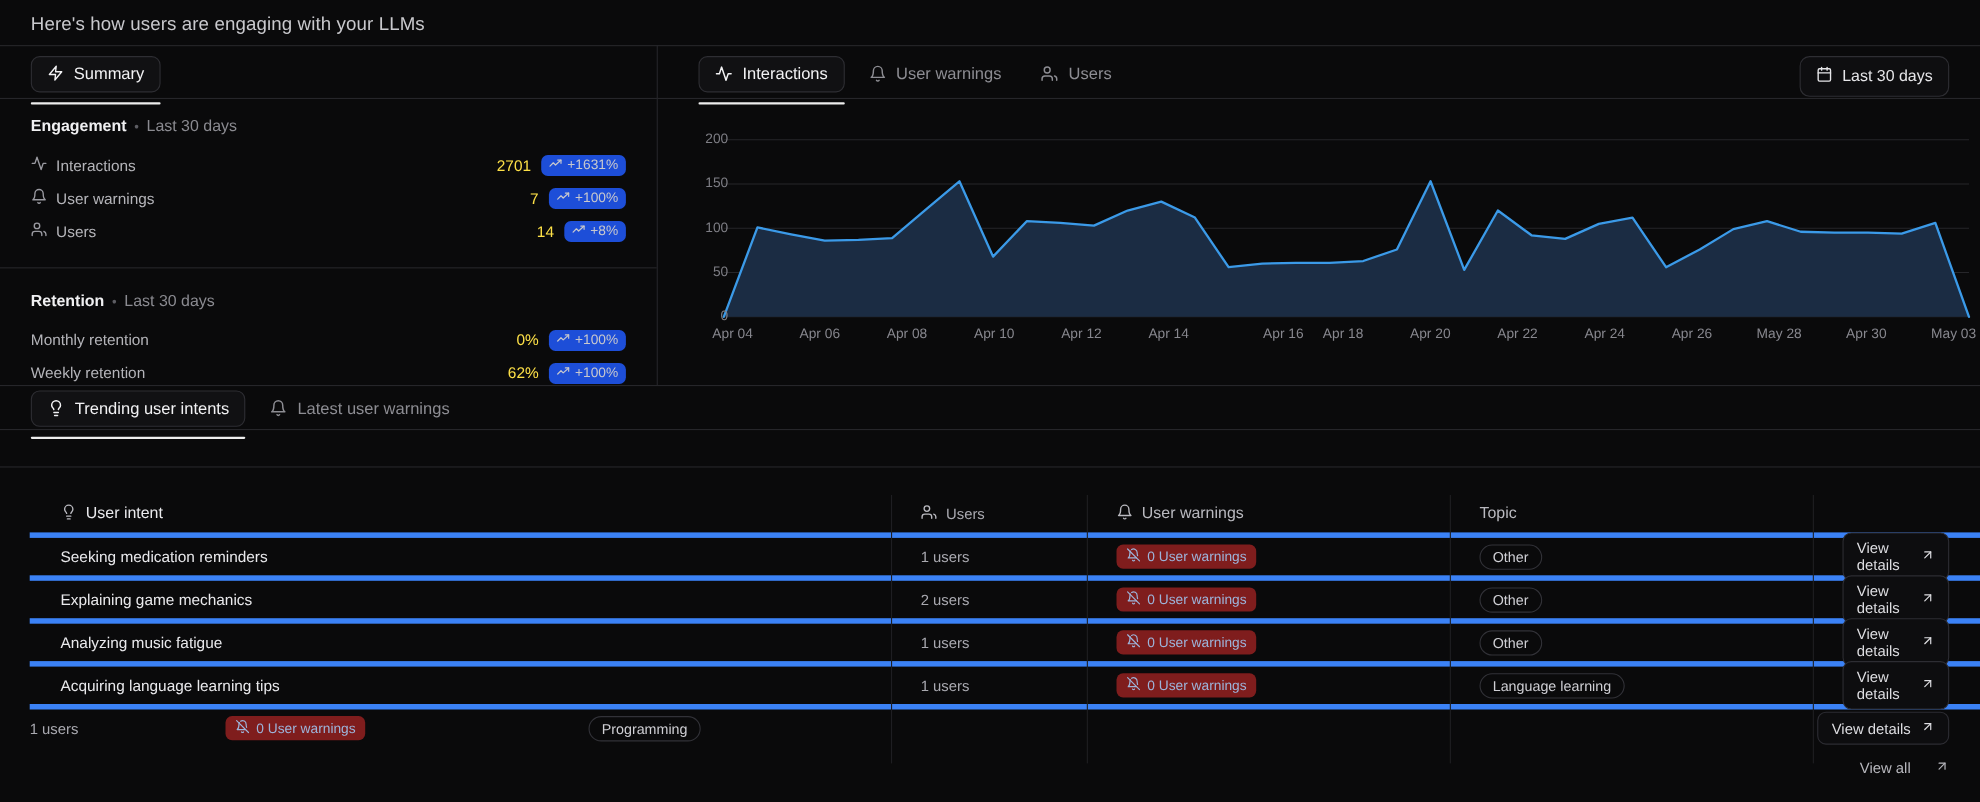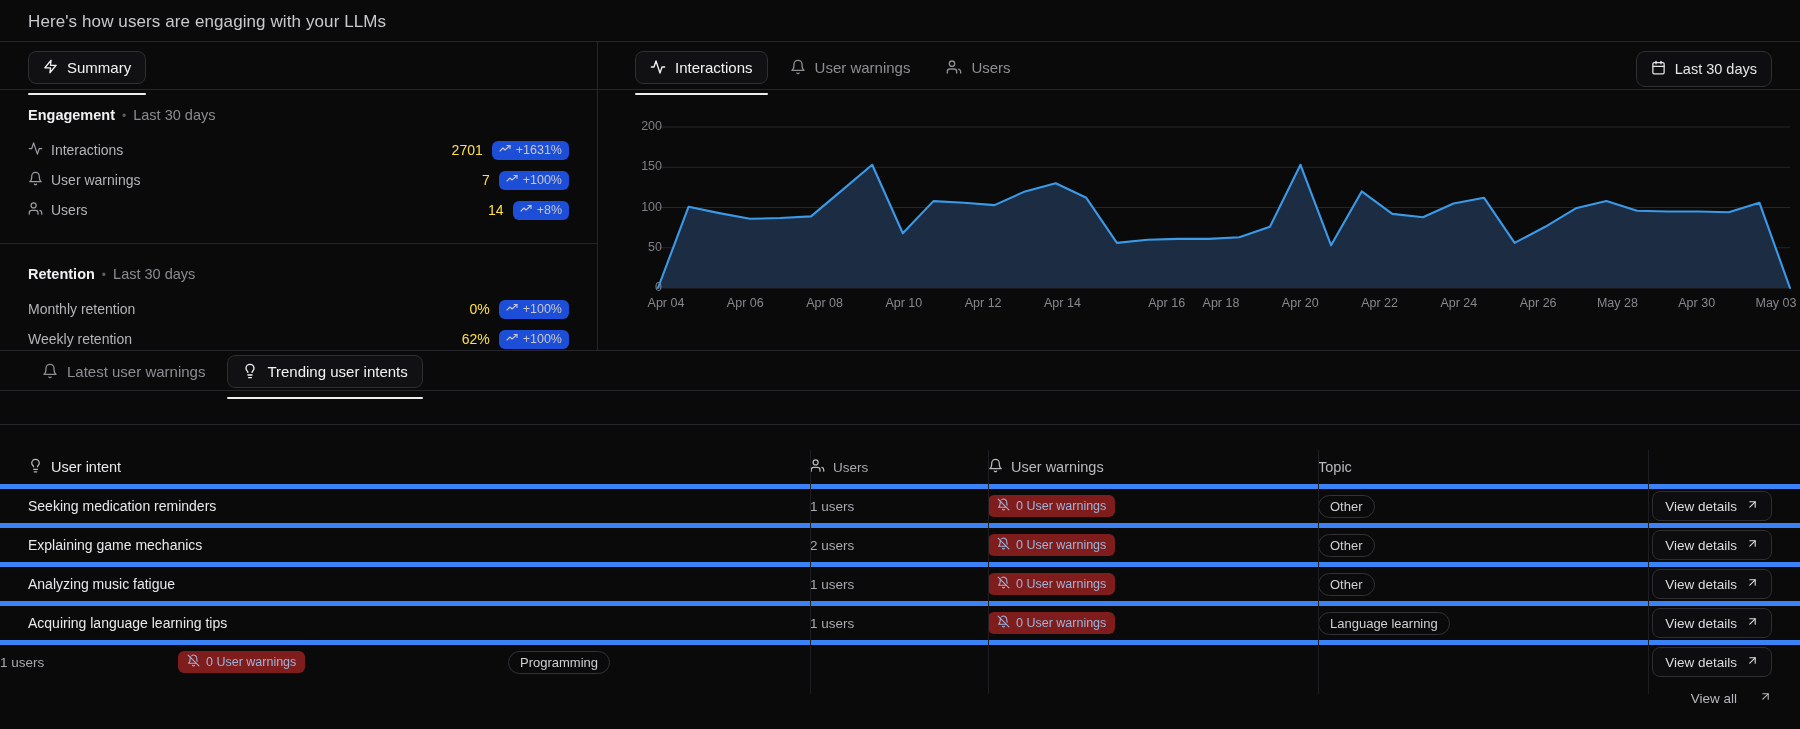--- a/index.html
+++ b/index.html
@@ -81,21 +81,21 @@
   .ylab {
     position: absolute; right: 1138px; font-size: 12.5px;
     color: #7e7e85; text-align: right; width: 40px;
   }
   .xlab {
     position: absolute; font-size: 12.5px; color: #87878e;
     transform: translateX(-50%); white-space: nowrap;
   }
 
   
-  .tbl { position: absolute; left: 0; top: 450px; width: 1800px; }
+  .tbl { position: absolute; left: 0; top: 450px; width: 1800px; padding-left: 27px; }
   .tbl-head {
     display: flex; align-items: center; height: 34px;
     font-size: 14.5px; color: #b9b9bf;
   }
   .th { display: flex; align-items: center; gap: 8px; padding-left: 0; }
   .row {
     display: flex; align-items: center; height: 39px;
     border-top: 5px solid #3b82f6; font-size: 14px;
   }
   .c-intent { width: 810px; padding-left: 28px; color: #e9e9ec; }
@@ -363,39 +363,39 @@
         <div class="xlab" style="left: 781.571px; top: 206px;">Apr 22</div>
         <div class="xlab" style="left: 860.857px; top: 206px;">Apr 24</div>
         <div class="xlab" style="left: 940.143px; top: 206px;">Apr 26</div>
         <div class="xlab" style="left: 1019.43px; top: 206px;">May 28</div>
         <div class="xlab" style="left: 1098.71px; top: 206px;">Apr 30</div>
         <div class="xlab" style="left: 1178px; top: 206px;">May 03</div>
       </div>
   </div>
 
   <div class="tabrow" style="left:28px;top:355px;gap:8px">
-    <div class="tab">
-      <span>
-        <svg width="16" height="16" viewBox="0 0 24 24" fill="none" stroke="#8d8d93" stroke-width="2" stroke-linecap="round" stroke-linejoin="round">
-            <path d="M18 8a6 6 0 0 0-12 0c0 7-3 9-3 9h18s-3-2-3-9"></path>
-            <path d="M13.73 21a2 2 0 0 1-3.46 0"></path>
-          </svg>
-      </span>
-      <span>Latest user warnings</span>
-    </div>
     <div class="tab active">
       <span>
         <svg width="16" height="16" viewBox="0 0 24 24" fill="none" stroke="#f2f2f4" stroke-width="2" stroke-linecap="round" stroke-linejoin="round">
             <path d="M9 18h6"></path>
             <path d="M10 22h4"></path>
             <path d="M15.09 14c.18-.98.65-1.74 1.41-2.5A4.65 4.65 0 0 0 18 8 6 6 0 0 0 6 8c0 1 .23 2.23 1.5 3.5A4.61 4.61 0 0 1 8.91 14"></path>
           </svg>
       </span>
       <span>Trending user intents</span>
       <span class="underline"></span>
+    </div>
+    <div class="tab">
+      <span>
+        <svg width="16" height="16" viewBox="0 0 24 24" fill="none" stroke="#8d8d93" stroke-width="2" stroke-linecap="round" stroke-linejoin="round">
+            <path d="M18 8a6 6 0 0 0-12 0c0 7-3 9-3 9h18s-3-2-3-9"></path>
+            <path d="M13.73 21a2 2 0 0 1-3.46 0"></path>
+          </svg>
+      </span>
+      <span>Latest user warnings</span>
     </div>
   </div>
 
   <div class="tbl">
     <div class="tbl-head">
       <div class="th c-intent">
         <span>
           <svg width="15" height="15" viewBox="0 0 24 24" fill="none" stroke="#b9b9bf" stroke-width="2" stroke-linecap="round" stroke-linejoin="round">
               <path d="M9 18h6"></path>
               <path d="M10 22h4"></path>

